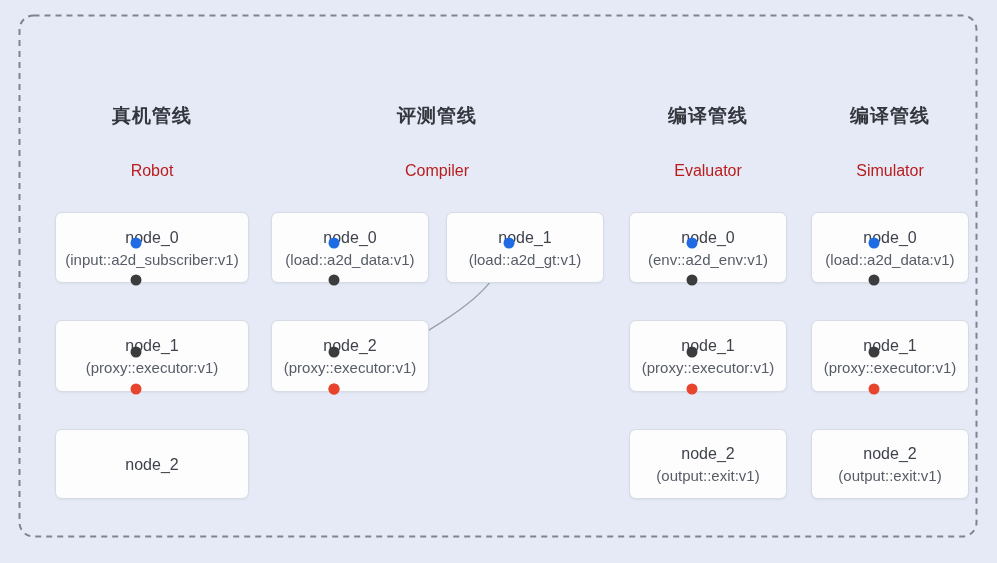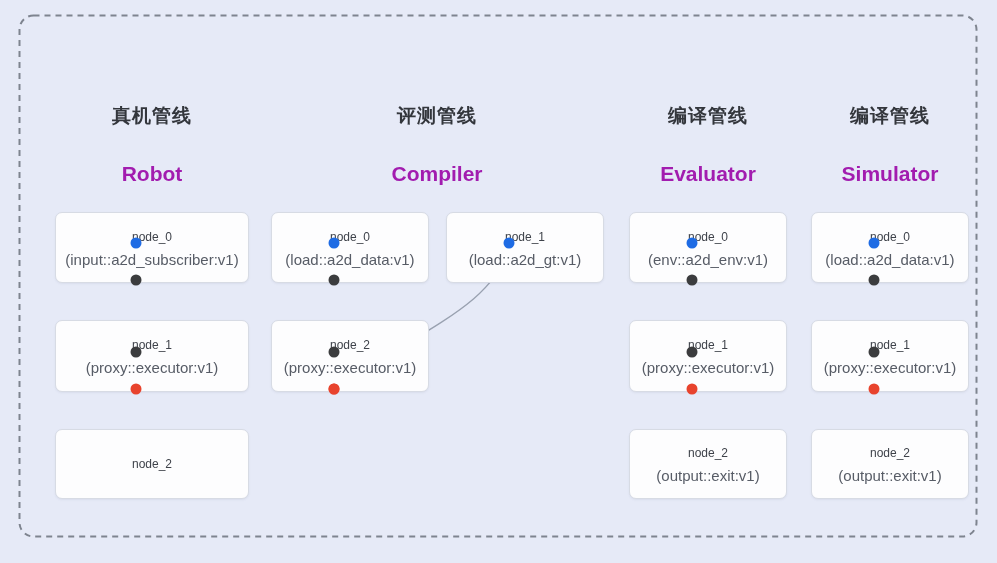--- a/index.html
+++ b/index.html
@@ -27,40 +27,40 @@
     transform: translateX(-50%);
     font-size: 19px;
     font-weight: 700;
     letter-spacing: 1px;
     color: #33363c;
     white-space: nowrap;
   }
   .pipeline-subtitle {
     position: absolute;
     transform: translateX(-50%);
-    font-size: 21px;
-    font-weight: 700;
-    color: #a21caf;
+    font-size: 16px;
+    font-weight: 400;
+    color: #b91c1c;
     white-space: nowrap;
   }
   .node-box {
     position: absolute;
     box-sizing: border-box;
     background: #fdfdfe;
     border: 1px solid #d7dbe4;
     border-radius: 7px;
     box-shadow: 0 1px 2px rgba(110,120,150,0.10);
     display: flex;
     flex-direction: column;
     align-items: center;
     justify-content: center;
     text-align: center;
   }
   .node-label {
-    font-size: 12px;
+    font-size: 16px;
     line-height: 23px;
     color: #3e424a;
   }
   .node-type {
     font-size: 15px;
     line-height: 21px;
     color: #575c66;
   }
 </style>
 </head>

